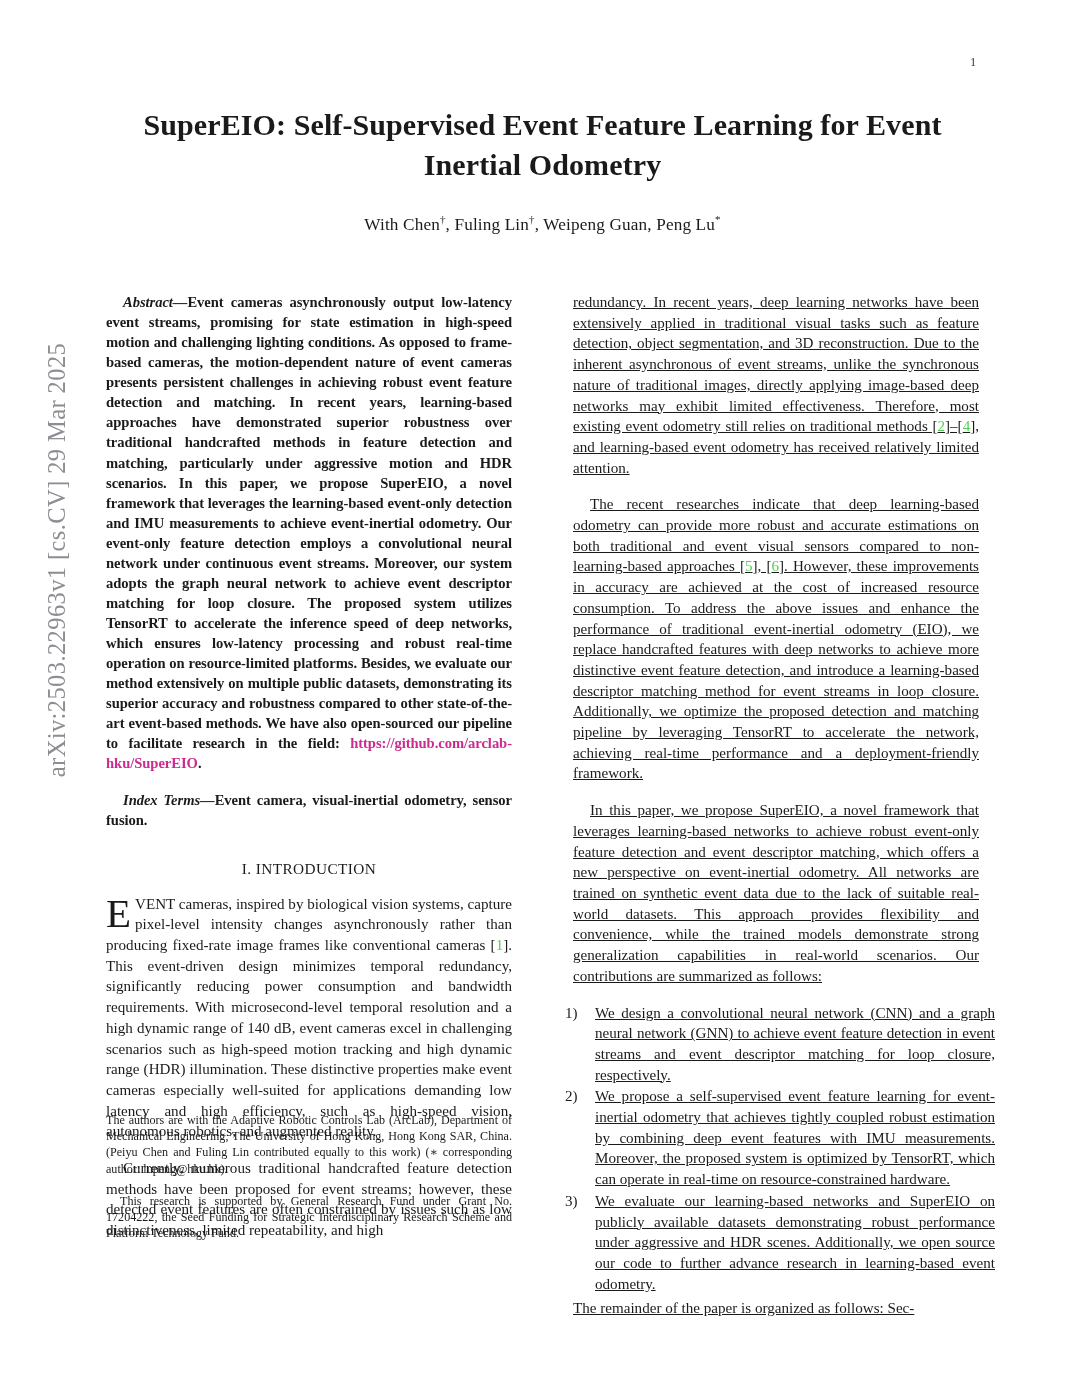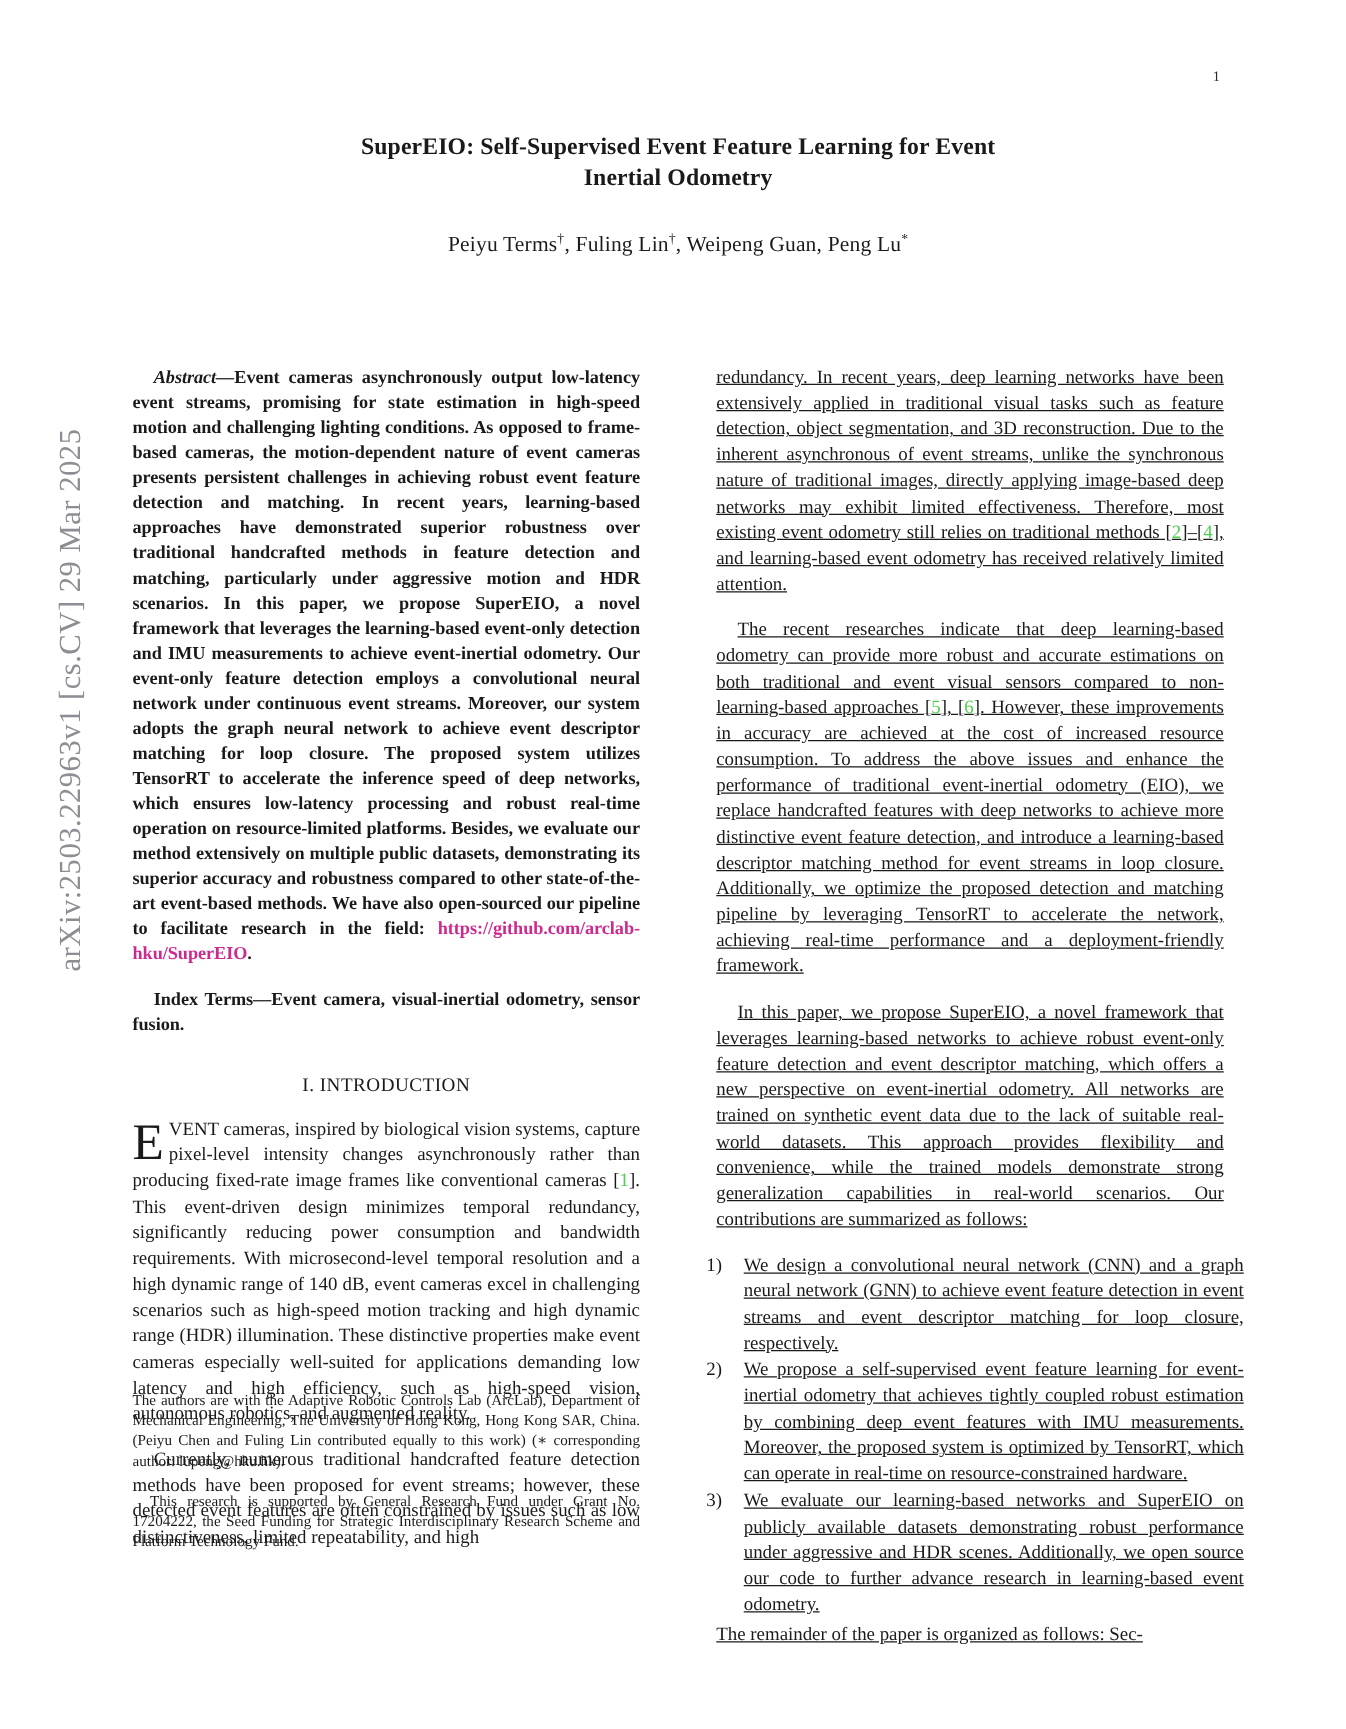--- a/index.html
+++ b/index.html
@@ -49,21 +49,21 @@
     width: 905px;
     height: 1383px;
   }
 
   
   .title-block {
     padding-top: 105px;
     text-align: center;
   }
   .paper-title {
-    font-size: 19px;
+    font-size: 30px;
     font-weight: bold;
     line-height: 1.33;
     letter-spacing: 0.1px;
     margin: 0 auto;
     width: 830px;
   }
   .title-line2 { display: block; }
   .authors {
     margin-top: 30px;
     font-size: 17.2px;
@@ -115,20 +115,21 @@
   }
   .index-terms {
     font-weight: bold;
     font-size: 14.6px;
     line-height: 1.375;
     text-indent: 17px;
     margin-top: 13px;
     letter-spacing: -0.05px;
   }
   .index-terms .lead {
+    font-style: italic;
     font-weight: bold;
   }
   .url-link {
     color: #cc2a8f;
     font-weight: bold;
   }
 
   
   .section-head {
     text-align: center;
@@ -200,21 +201,21 @@
 <div class="page-number">1</div>
 
 <div class="page">
 
   <div class="title-block">
     <h1 class="paper-title">
       <span>SuperEIO: Self-Supervised Event Feature Learning for Event</span>
       <span class="title-line2">Inertial Odometry</span>
     </h1>
     <div class="authors">
-      <span>Peiyu Terms</span><sup>†</sup><span>, </span><span>Fuling Lin</span><sup>†</sup><span>, </span><span>Weipeng Guan</span><span>, </span><span>Peng Lu</span><sup>*</sup>
+      <span>With Chen</span><sup>†</sup><span>, </span><span>Fuling Lin</span><sup>†</sup><span>, </span><span>Weipeng Guan</span><span>, </span><span>Peng Lu</span><sup>*</sup>
     </div>
   </div>
 
   <div class="columns">
 
     <div class="col col-left">
 
       <p class="abstract"><span class="lead">Abstract—</span><span>Event cameras asynchronously output low-latency event streams, promising for state estimation in high-speed motion and challenging lighting conditions. As opposed to frame-based cameras, the motion-dependent nature of event cameras presents persistent challenges in achieving robust event feature detection and matching. In recent years, learning-based approaches have demonstrated superior robustness over traditional handcrafted methods in feature detection and matching, particularly under aggressive motion and HDR scenarios. In this paper, we propose SuperEIO, a novel framework that leverages the learning-based event-only detection and IMU measurements to achieve event-inertial odometry. Our event-only feature detection employs a convolutional neural network under continuous event streams. Moreover, our system adopts the graph neural network to achieve event descriptor matching for loop closure. The proposed system utilizes TensorRT to accelerate the inference speed of deep networks, which ensures low-latency processing and robust real-time operation on resource-limited platforms. Besides, we evaluate our method extensively on multiple public datasets, demonstrating its superior accuracy and robustness compared to other state-of-the-art event-based methods. We have also open-sourced our pipeline to facilitate research in the field: </span><span class="url-link">https://github.com/arclab-hku/SuperEIO</span><span>.</span></p>
 
       <p class="index-terms"><span class="lead">Index Terms—</span><span>Event camera, visual-inertial odometry, sensor fusion.</span></p>

